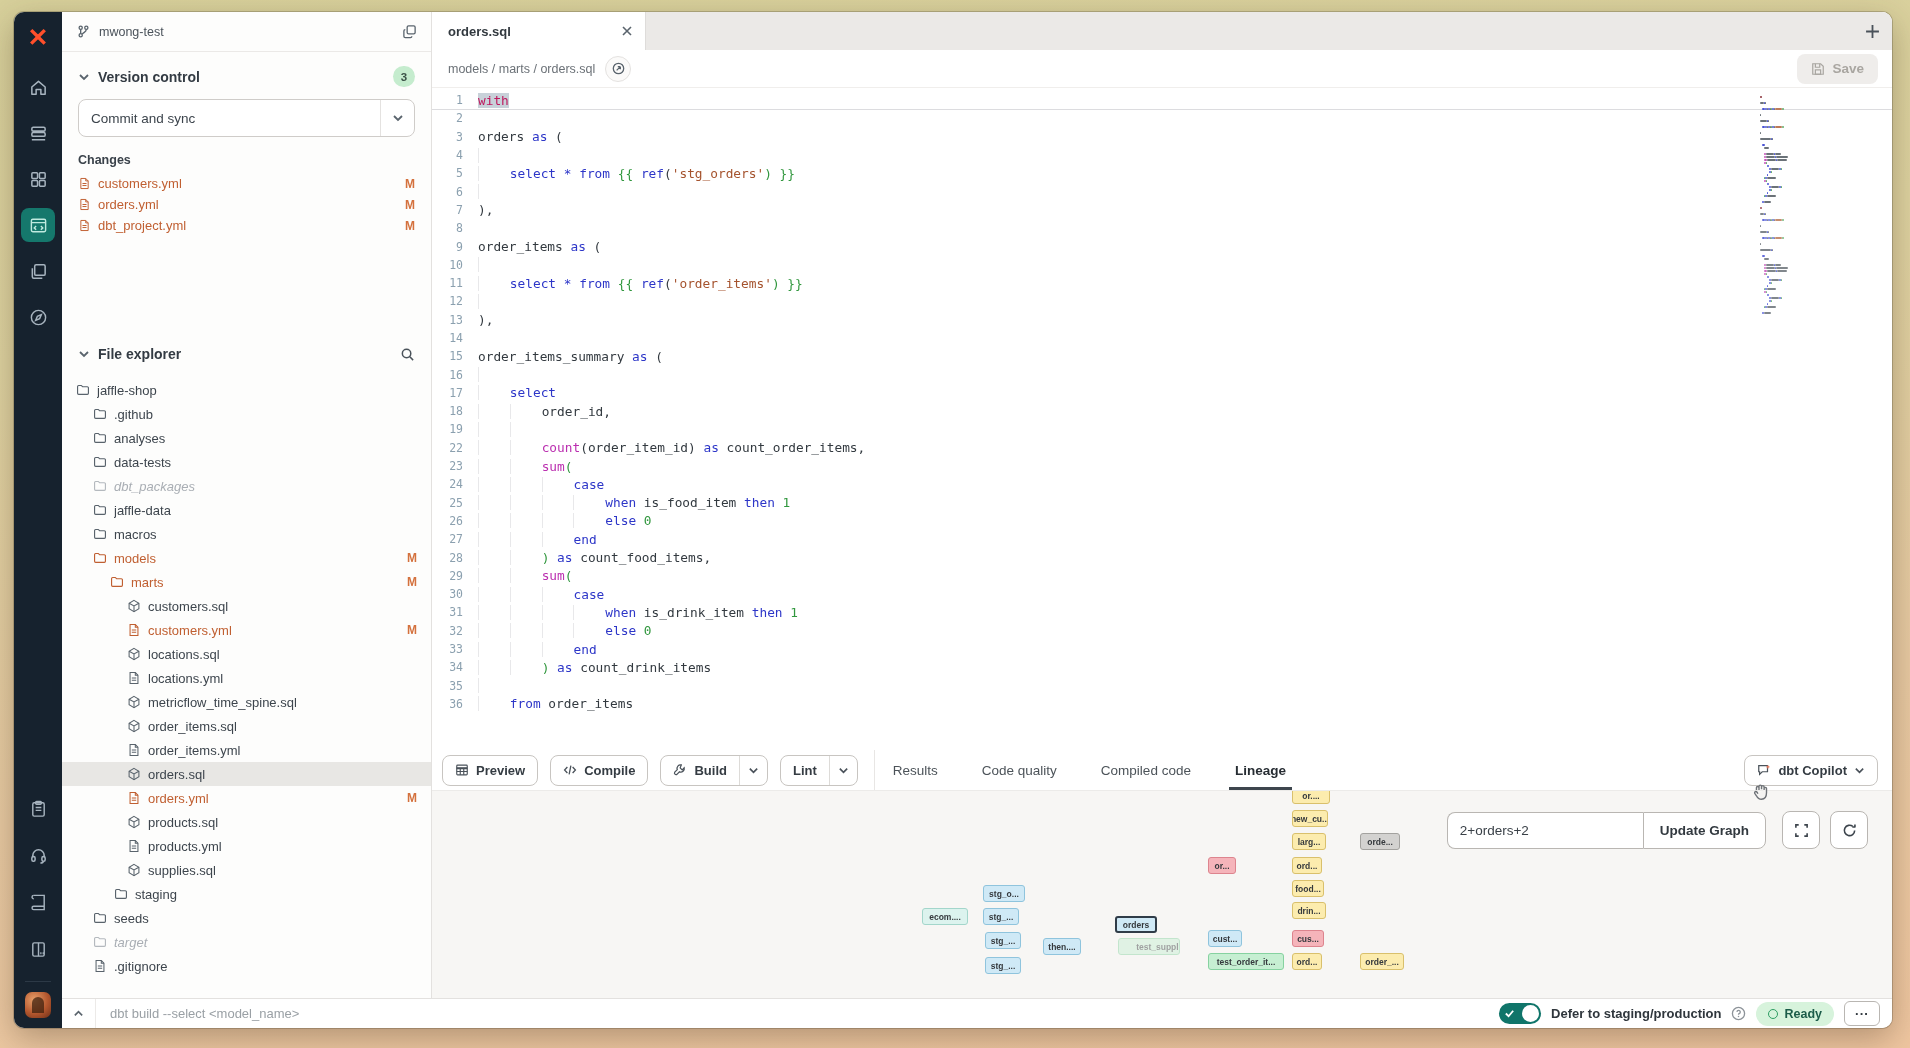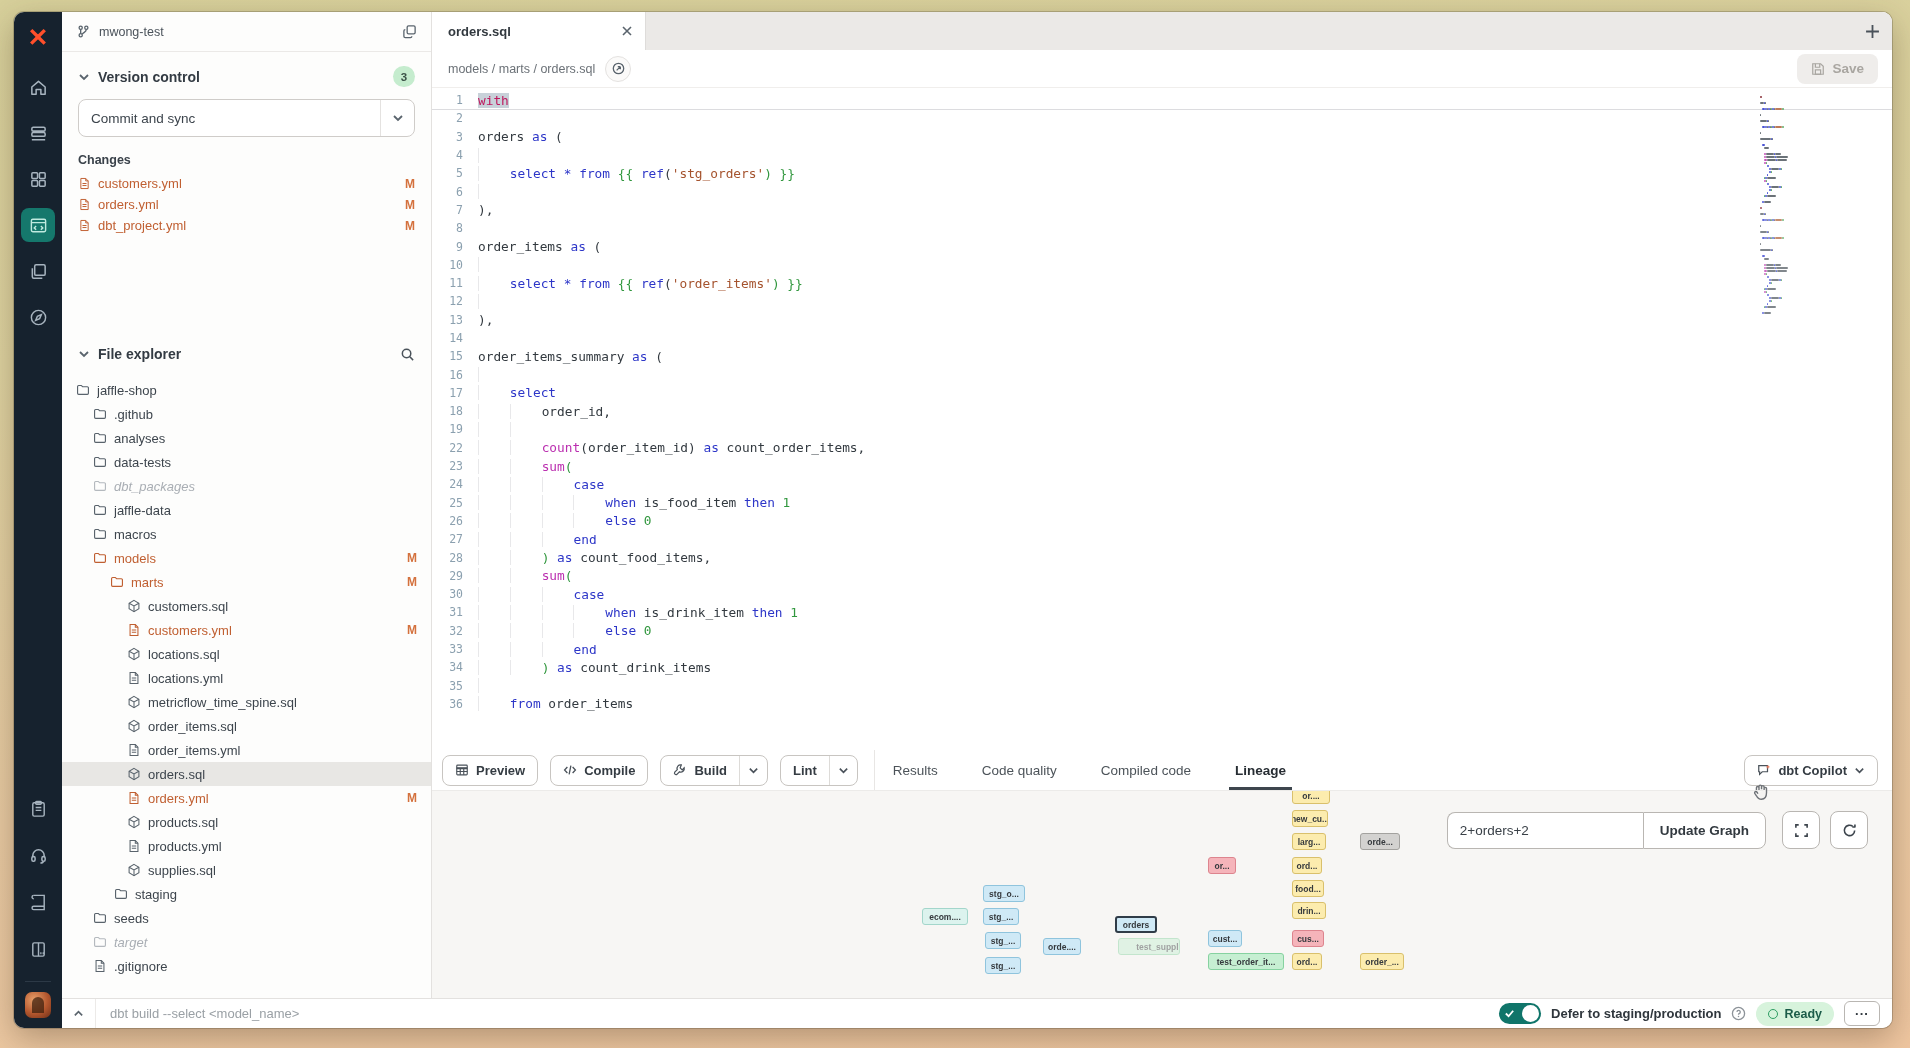--- a/index.html
+++ b/index.html
@@ -1233,21 +1233,21 @@
                 <path d="M810 155 C835 155, 835 154, 860 154" fill="none" stroke="#c7c4c0" stroke-width="1.1" stroke-dasharray="3,3"></path>
                 <path d="M852 178 C870 178, 842 178, 860 178" fill="none" stroke="#c7c4c0" stroke-width="1.1"></path>
                 <path d="M890 178 C909 178, 909 178, 928 178" fill="none" stroke="#c7c4c0" stroke-width="1.1"></path>
               </svg>
           <div id="lin-nodes">
                 <div class="lnode teal" style="left: 490px; top: 117px; width: 46px;">ecom....</div>
                 <div class="lnode blue" style="left: 551px; top: 94px; width: 42px;">stg_o...</div>
                 <div class="lnode blue" style="left: 551px; top: 117px; width: 36px;">stg_...</div>
                 <div class="lnode blue" style="left: 553px; top: 141px; width: 36px;">stg_...</div>
                 <div class="lnode blue" style="left: 553px; top: 166px; width: 36px;">stg_...</div>
-                <div class="lnode blue" style="left: 611px; top: 147px; width: 38px;">orde....</div>
+                <div class="lnode blue" style="left: 611px; top: 147px; width: 38px;">then....</div>
                 <div class="lnode blue selected" style="left: 683px; top: 125px; width: 42px;">orders</div>
                 <div class="lnode green faint" style="left: 686px; top: 147px; width: 62px;">test_supply...</div>
                 <div class="lnode pink" style="left: 776px; top: 66px; width: 28px;">or...</div>
                 <div class="lnode blue" style="left: 776px; top: 139px; width: 34px;">cust...</div>
                 <div class="lnode green" style="left: 776px; top: 162px; width: 76px;">test_order_it...</div>
                 <div class="lnode yellow" style="left: 860px; top: -4px; width: 38px;">or....</div>
                 <div class="lnode yellow" style="left: 860px; top: 19px; width: 36px;">new_cu...</div>
                 <div class="lnode yellow" style="left: 860px; top: 42px; width: 34px;">larg...</div>
                 <div class="lnode yellow" style="left: 860px; top: 66px; width: 30px;">ord...</div>
                 <div class="lnode yellow" style="left: 860px; top: 89px; width: 32px;">food...</div>

